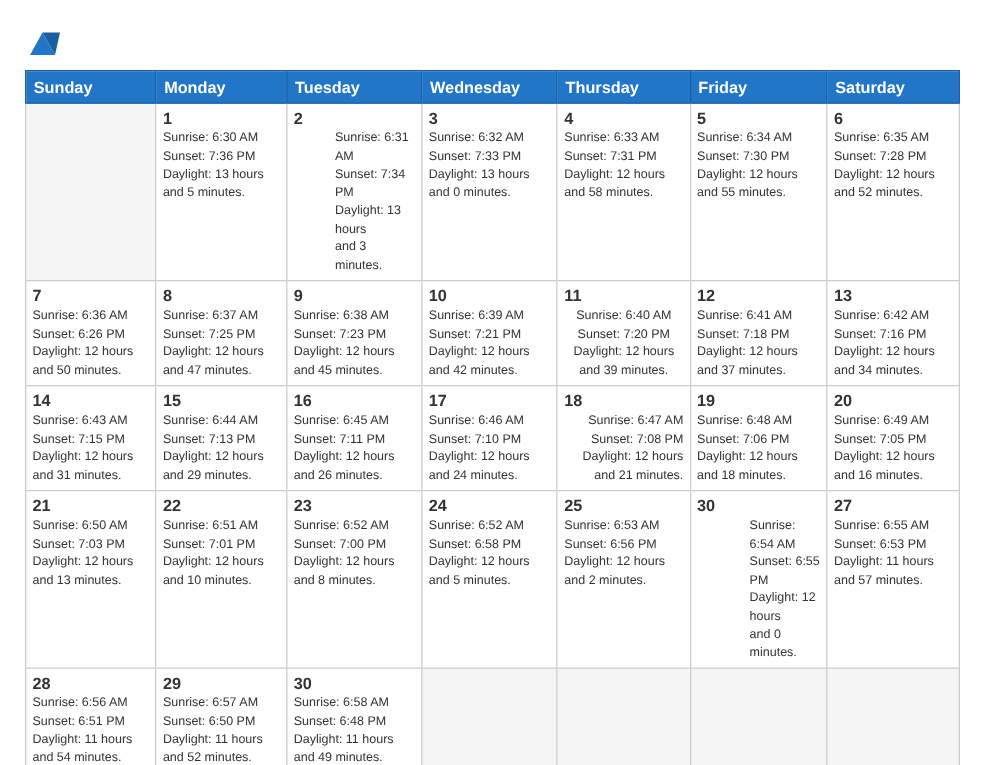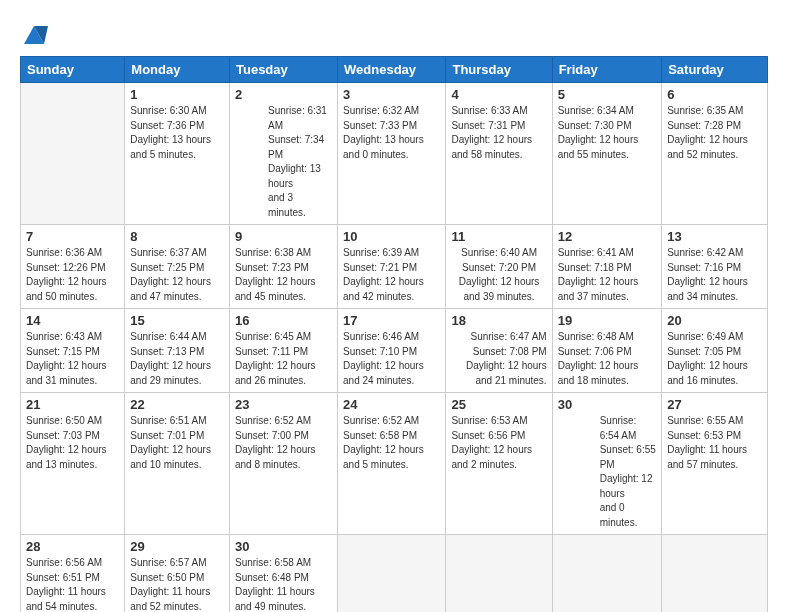--- a/index.html
+++ b/index.html
@@ -168,21 +168,21 @@
             <div class="day-info" style="white-space: pre-line;">Sunrise: 6:35 AM
 Sunset: 7:28 PM
 Daylight: 12 hours
 and 52 minutes.</div>
           </td>
         </tr>
         <tr>
           <td>
             <span class="day-num">7</span>
             <div class="day-info" style="white-space: pre-line;">Sunrise: 6:36 AM
-Sunset: 12:26 PM
+Sunset: 6:26 PM
 Daylight: 12 hours
 and 50 minutes.</div>
           </td>
           <td>
             <span class="day-num">8</span>
             <div class="day-info" style="white-space: pre-line;">Sunrise: 6:37 AM
 Sunset: 7:25 PM
 Daylight: 12 hours
 and 47 minutes.</div>
           </td>

